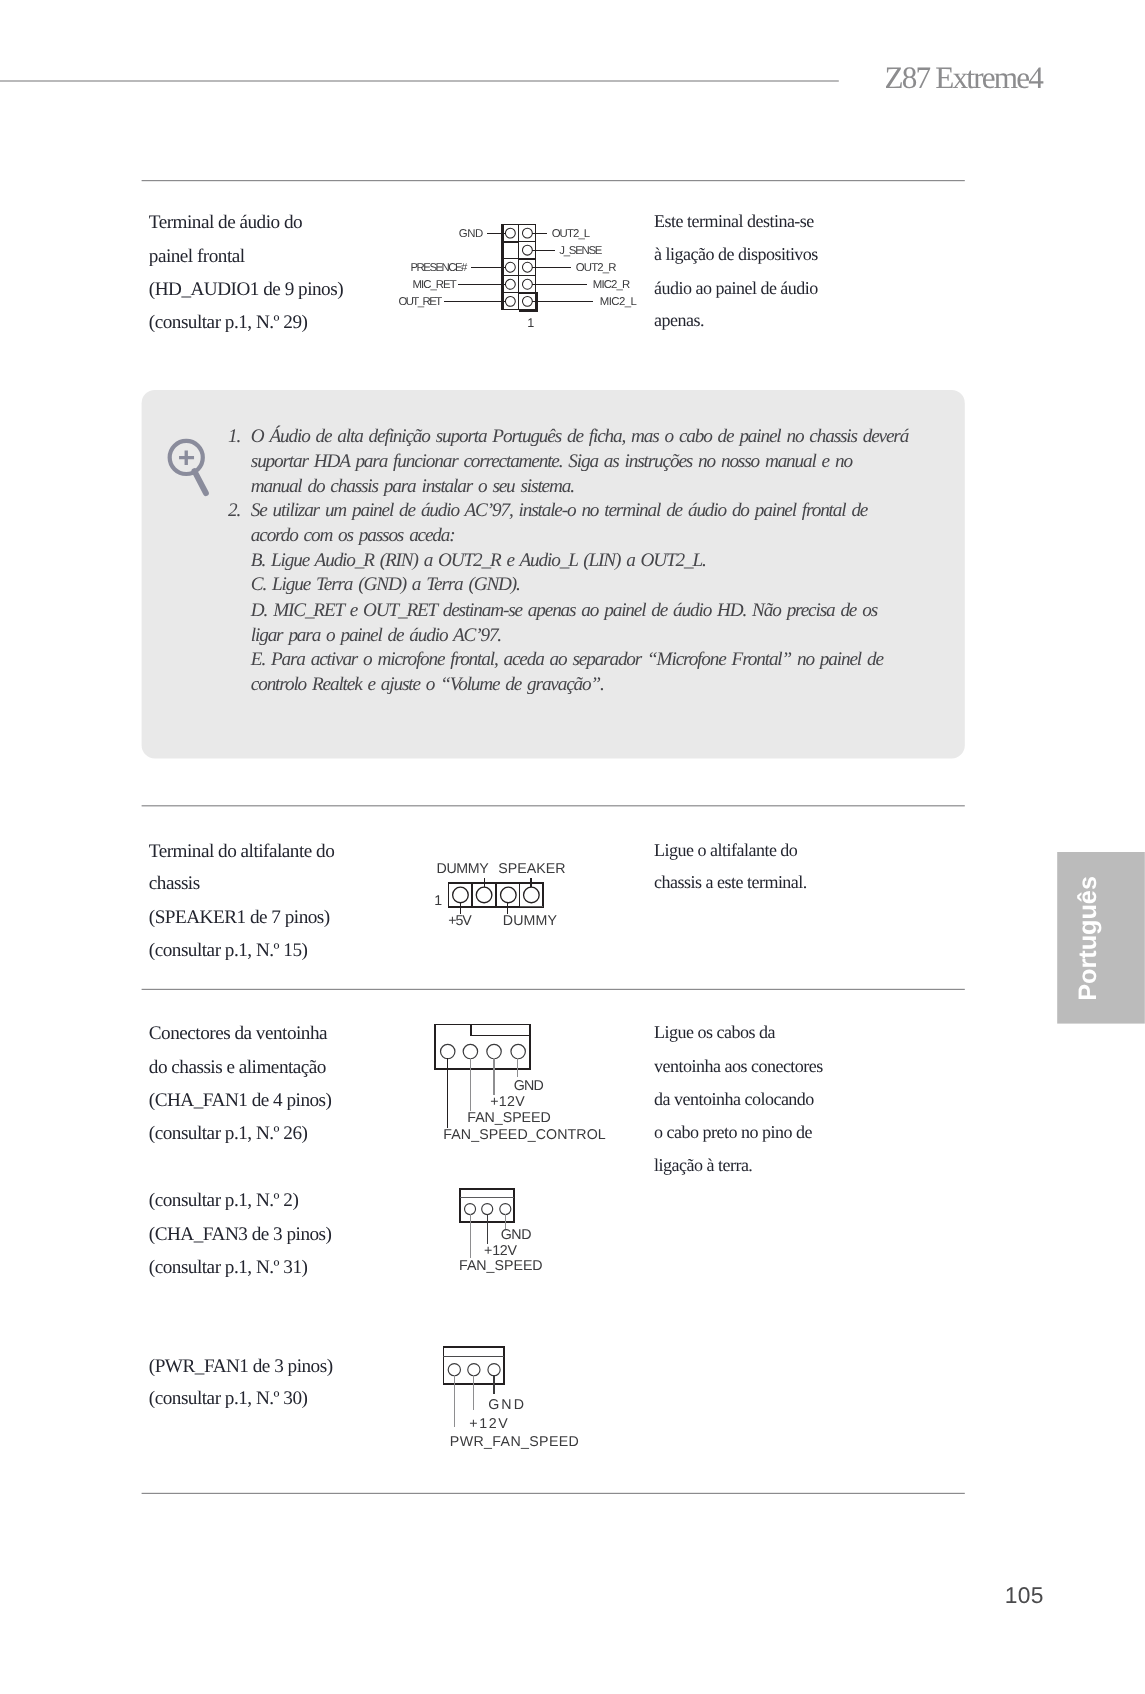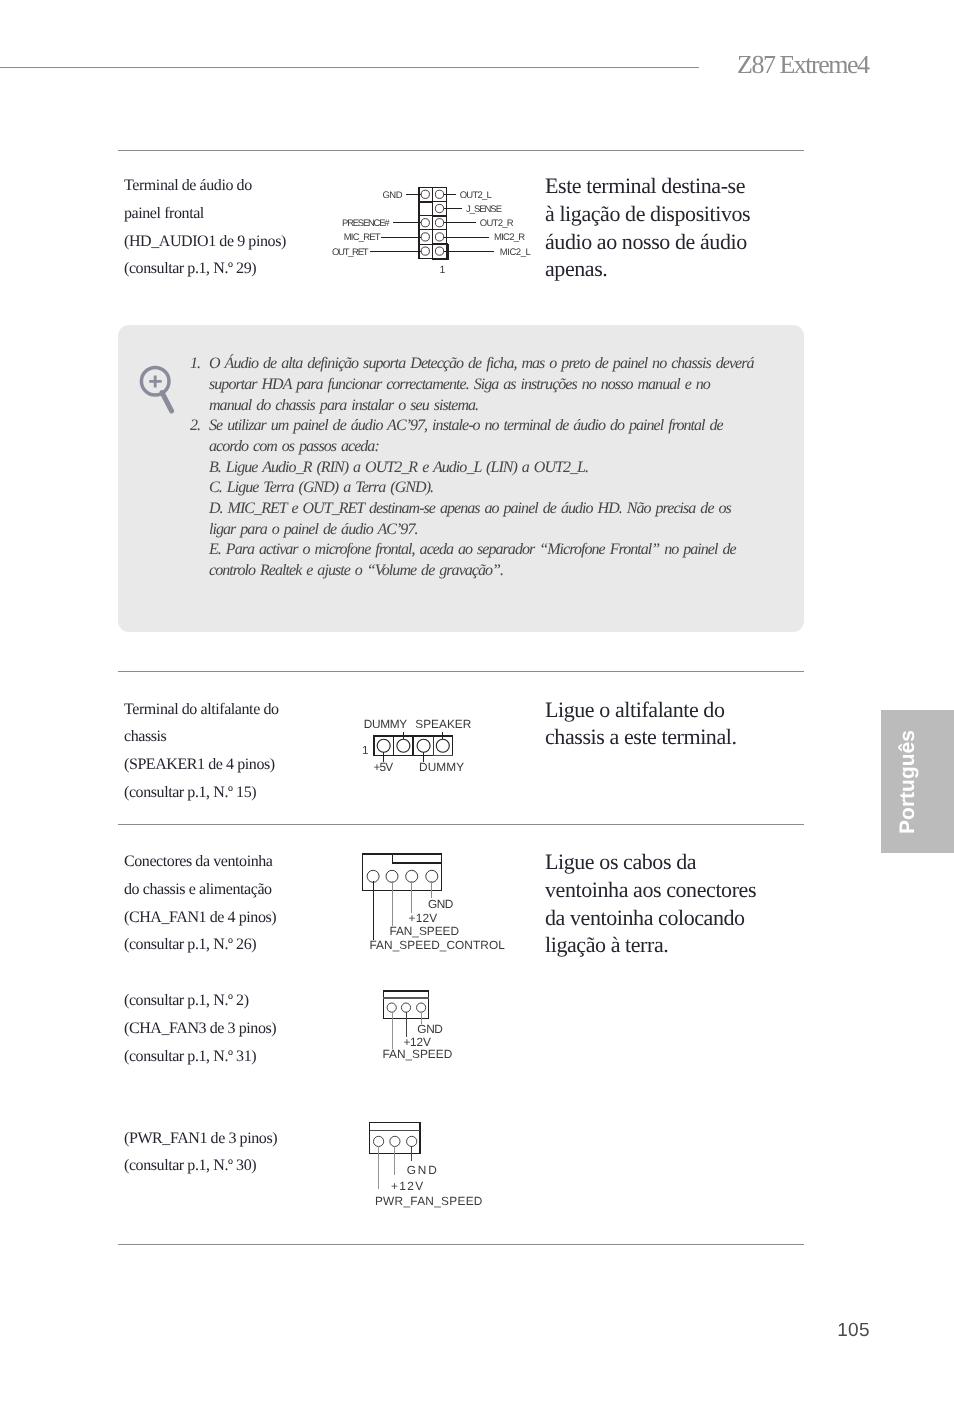--- a/index.html
+++ b/index.html
@@ -12,21 +12,21 @@
   
   .hdr-rule{position:absolute;left:0;top:67px;width:699px;height:1.4px;background:#8b8b8d;}
   .hdr-title{position:absolute;left:737.0px;top:64.7px;font-size:26px;line-height:0;
              color:#8c8c8e;letter-spacing:-1.5px;white-space:nowrap;}
 
   
   .rule{position:absolute;left:118px;width:686px;height:1px;background:#8b8b8d;}
 
   
   .col-l{position:absolute;left:124px;width:230px;font-size:16px;letter-spacing:-0.42px;line-height:27.8px;}
-  .col-r{position:absolute;left:545px;width:230px;font-size:22px;letter-spacing:-0.42px;line-height:27.8px;}
+  .col-r{position:absolute;left:545px;width:230px;font-size:15px;letter-spacing:-0.42px;line-height:27.8px;}
 
   
   .note{position:absolute;left:118px;top:325px;width:686px;height:307px;
         background:#e9e9e9;border-radius:11px;}
   .note-icon{position:absolute;left:17.4px;top:35.4px;width:52px;height:52px;overflow:visible;}
   .note-list{position:absolute;left:72px;top:29.3px;width:620px;
              font-style:italic;font-size:16px;letter-spacing:-0.95px;word-spacing:1.9px;line-height:20.66px;color:#46464a;}
   .note-item{position:relative;padding-left:19px;}
   .note-item>div{white-space:nowrap;}
   .note-num{position:absolute;left:0;top:0;font-style:italic;}
@@ -60,74 +60,75 @@
 
   <div class="col-l" style="top:172px">
     <div>Terminal de áudio do</div>
     <div>painel frontal</div>
     <div>(HD_AUDIO1 de 9 pinos)</div>
     <div>(consultar p.1, N.º 29)</div>
   </div>
   <div class="col-r" style="top:172px">
     <div>Este terminal destina-se</div>
     <div>à ligação de dispositivos</div>
-    <div>áudio ao nosso de áudio</div>
+    <div>áudio ao painel de áudio</div>
     <div>apenas.</div>
   </div>
 
   <div class="note">
     <svg class="note-icon" viewBox="0 0 52 52">
       <g fill="none" stroke="#8a8c9c" stroke-linecap="round">
         <path d="M27.0 32.5 L36.6 51.0" stroke-width="4.9"></path>
         <circle cx="20.2" cy="21.2" r="13.8" stroke-width="3.5"></circle>
         <path d="M20.2 15.4 L20.2 27.4 M14.2 21.4 L26.7 21.4" stroke-width="2.8" stroke-linecap="butt"></path>
       </g>
     </svg>
     <div class="note-list">
         <div class="note-item">
           <span class="note-num">1.</span>
-          <div>O Áudio de alta definição suporta Detecção de ficha, mas o preto de painel no chassis deverá</div>
+          <div>O Áudio de alta definição suporta Português de ficha, mas o cabo de painel no chassis deverá</div>
           <div>suportar HDA para funcionar correctamente. Siga as instruções no nosso manual e no</div>
           <div>manual do chassis para instalar o seu sistema.</div>
         </div>
         <div class="note-item">
           <span class="note-num">2.</span>
           <div>Se utilizar um painel de áudio AC’97, instale-o no terminal de áudio do painel frontal de</div>
           <div>acordo com os passos aceda:</div>
           <div>B. Ligue Audio_R (RIN) a OUT2_R e Audio_L (LIN) a OUT2_L.</div>
           <div>C. Ligue Terra (GND) a Terra (GND).</div>
           <div>D. MIC_RET e OUT_RET destinam-se apenas ao painel de áudio HD. Não precisa de os</div>
           <div>ligar para o painel de áudio AC’97.</div>
           <div>E. Para activar o microfone frontal, aceda ao separador “Microfone Frontal” no painel de</div>
           <div>controlo Realtek e ajuste o “Volume de gravação”.</div>
         </div>
       </div>
   </div>
 
   <div class="col-l" style="top:695.5px;width:250px">
     <div>Terminal do altifalante do</div>
     <div>chassis</div>
-    <div>(SPEAKER1 de 4 pinos)</div>
+    <div>(SPEAKER1 de 7 pinos)</div>
     <div>(consultar p.1, N.º 15)</div>
   </div>
   <div class="col-r" style="top:695.5px;width:250px">
     <div>Ligue o altifalante do</div>
     <div>chassis a este terminal.</div>
   </div>
 
   <div class="col-l" style="top:848px;width:250px">
     <div>Conectores da ventoinha</div>
     <div>do chassis e alimentação</div>
     <div>(CHA_FAN1 de 4 pinos)</div>
     <div>(consultar p.1, N.º 26)</div>
   </div>
   <div class="col-r" style="top:848px;width:250px">
     <div>Ligue os cabos da</div>
     <div>ventoinha aos conectores</div>
     <div>da ventoinha colocando</div>
+    <div>o cabo preto no pino de</div>
     <div>ligação à terra.</div>
   </div>
 
   <div class="col-l" style="top:987px;width:250px">
     <div>(consultar p.1, N.º 2)</div>
     <div>(CHA_FAN3 de 3 pinos)</div>
     <div>(consultar p.1, N.º 31)</div>
   </div>
 
   <div class="col-l" style="top:1124.5px;width:250px">

